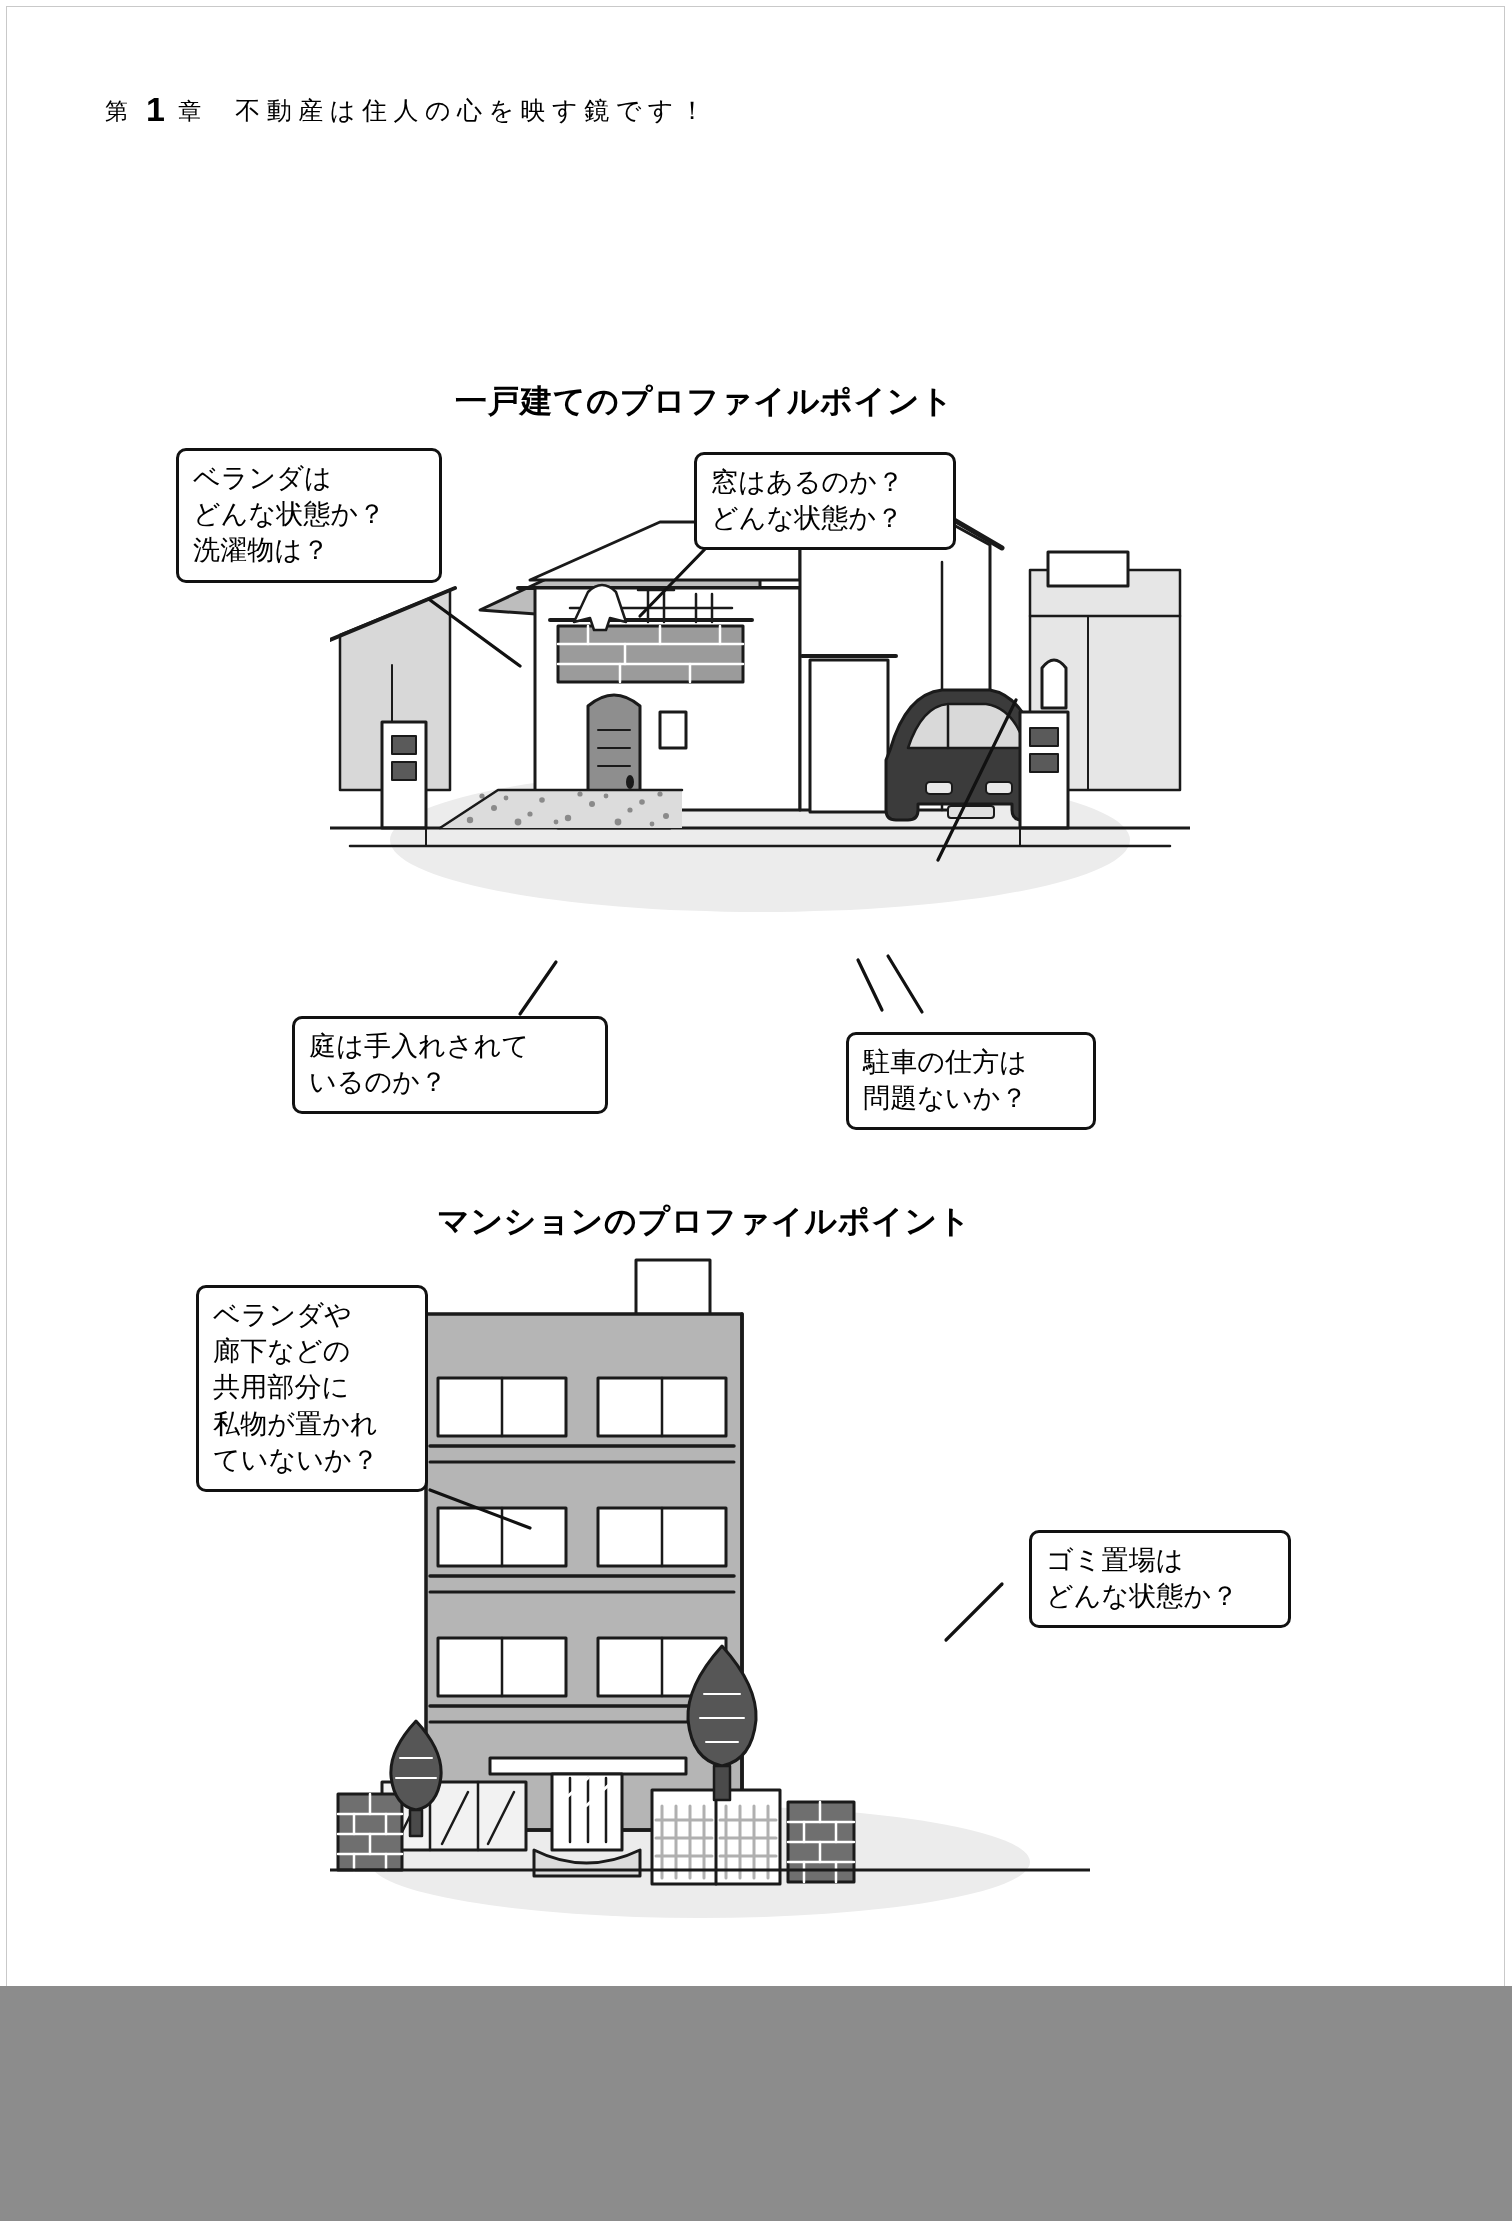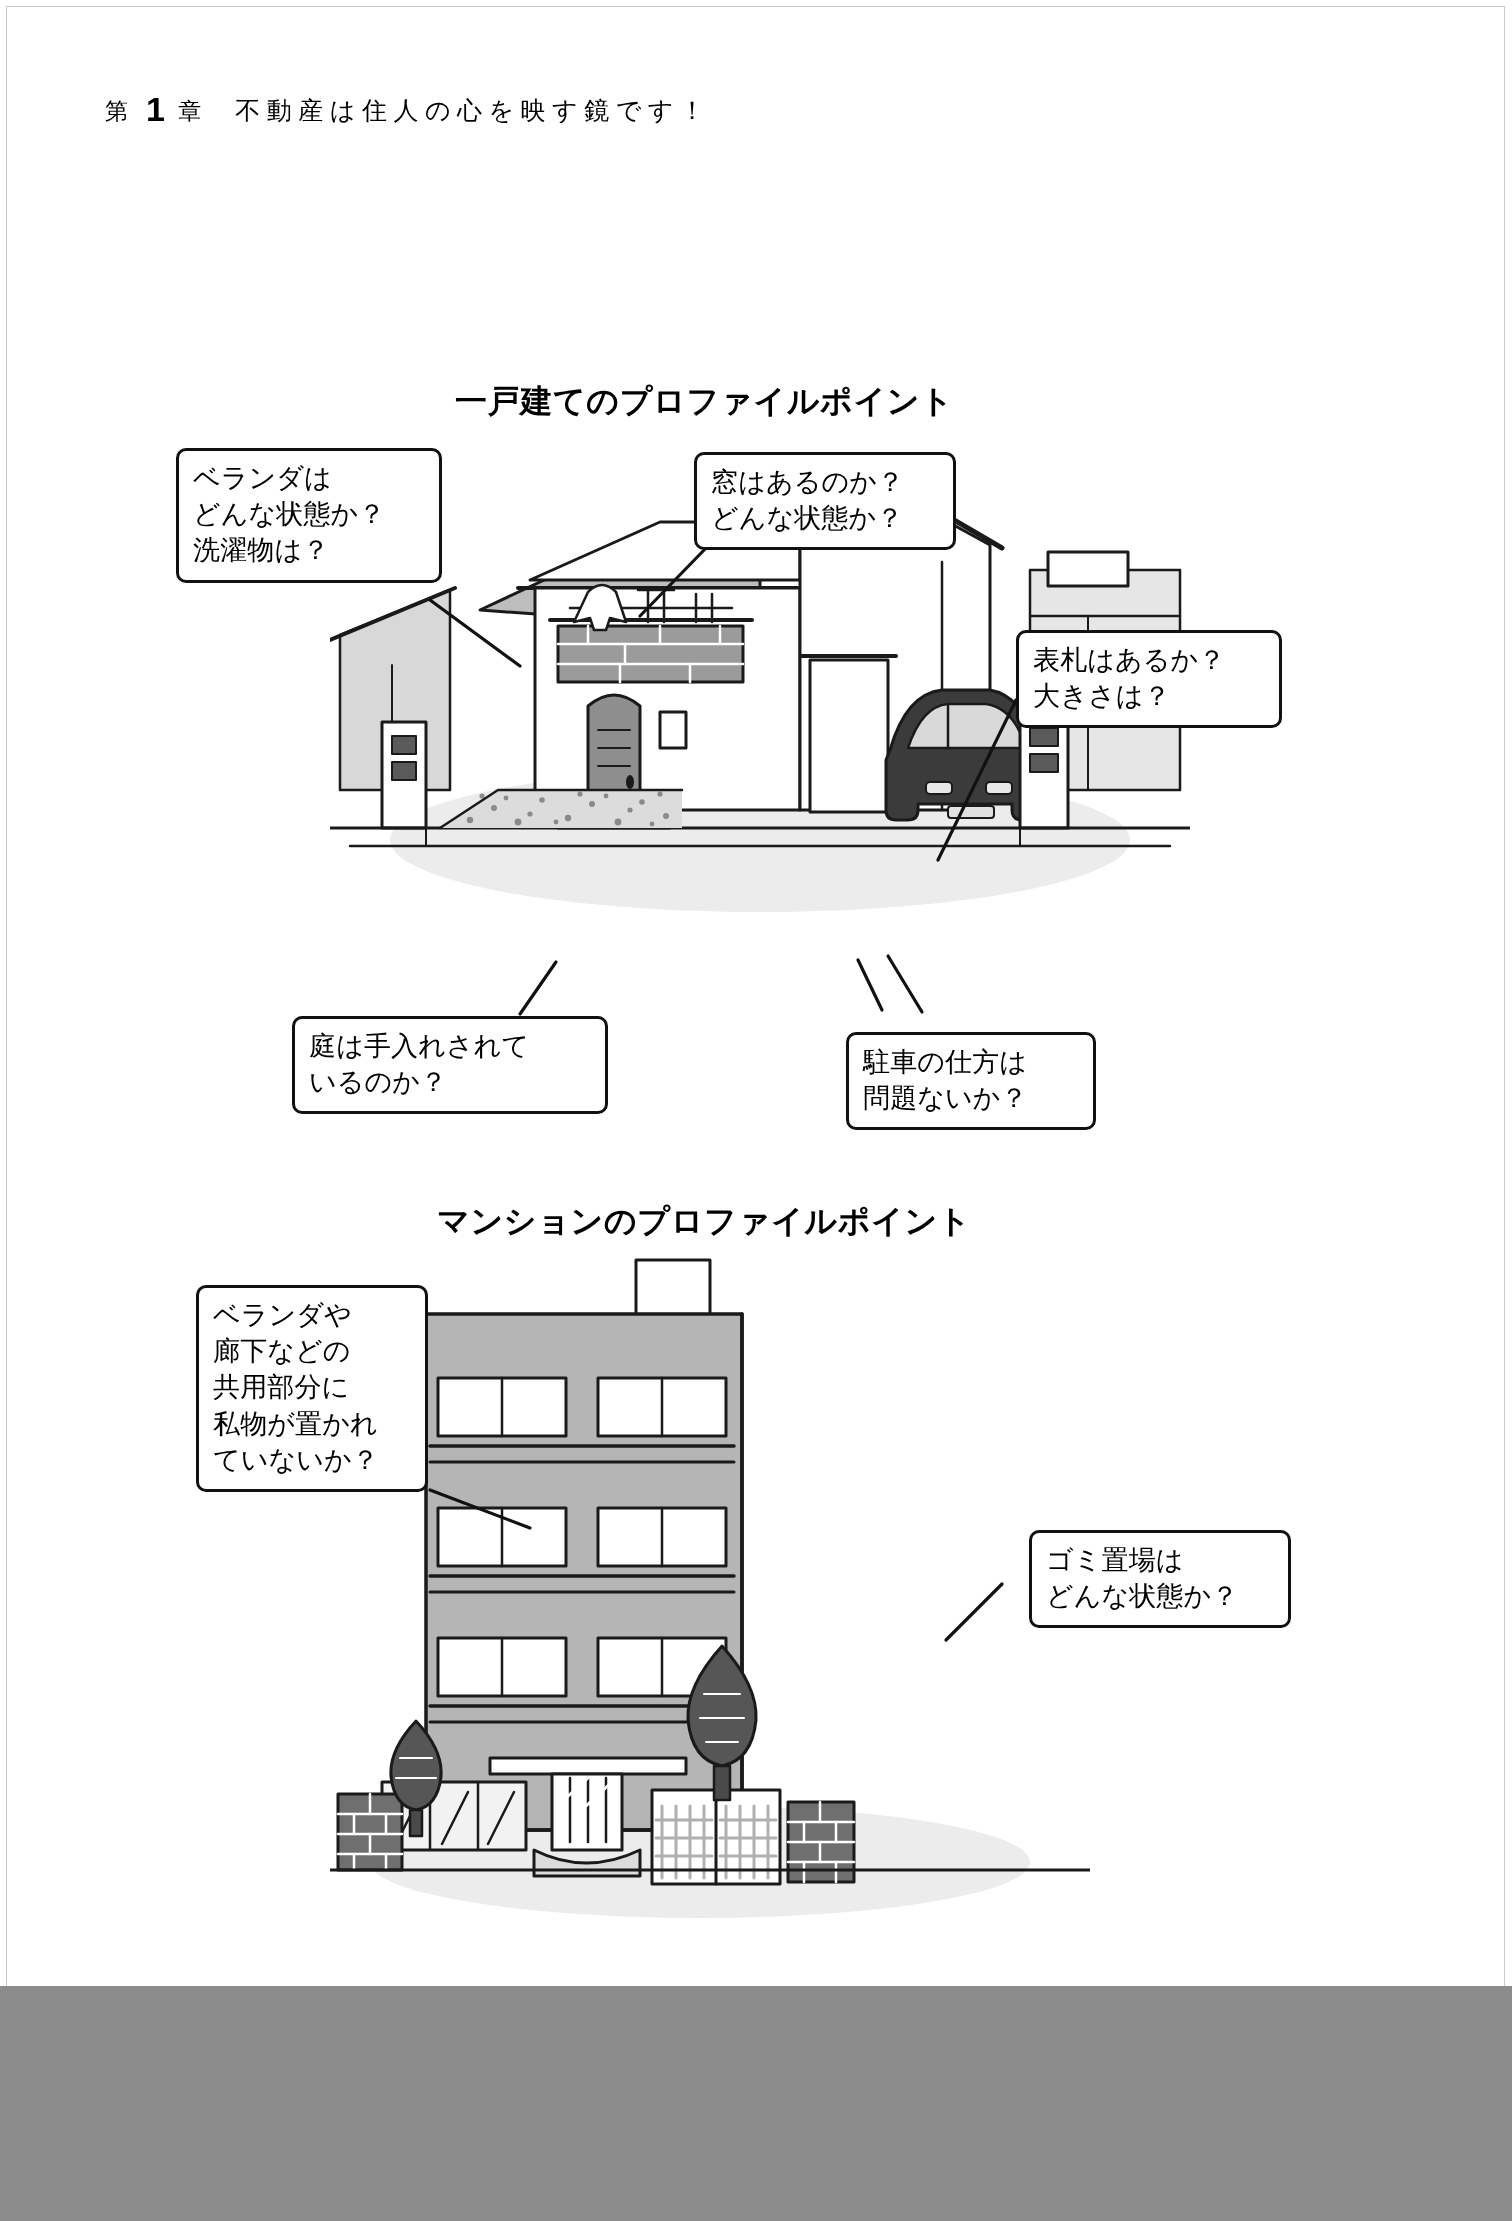--- a/index.html
+++ b/index.html
@@ -200,22 +200,20 @@
         <path d="M110 398 L168 360 L352 360" stroke="#1a1a1a" stroke-width="2.5" fill="none"></path>
       </g>
     </svg>
   </div>
 
   <div class="bubble" style="left:176px; top:448px; width:266px;">ベランダは
 どんな状態か？
 洗濯物は？</div>
   <div class="bubble" style="left:694px; top:452px; width:262px;">窓はあるのか？
 どんな状態か？</div>
-  <div class="bubble" style="left:1016px; top:630px; width:266px;">表札はあるか？
-大きさは？</div>
   <div class="bubble" style="left:292px; top:1016px; width:316px;">庭は手入れされて
 いるのか？</div>
   <div class="bubble" style="left:846px; top:1016px; width:250px;margin-top:16px;">駐車の仕方は
 問題ないか？</div>
 
   <div class="fig-title" id="title-mansion">マンションのプロファイルポイント</div>
 
   <div class="illus" id="illus-mansion">
     <svg viewBox="0 0 760 680" width="760" height="680" xmlns="http://www.w3.org/2000/svg">
       <g fill="none" stroke="#1a1a1a" stroke-width="3" stroke-linejoin="round" stroke-linecap="round">

